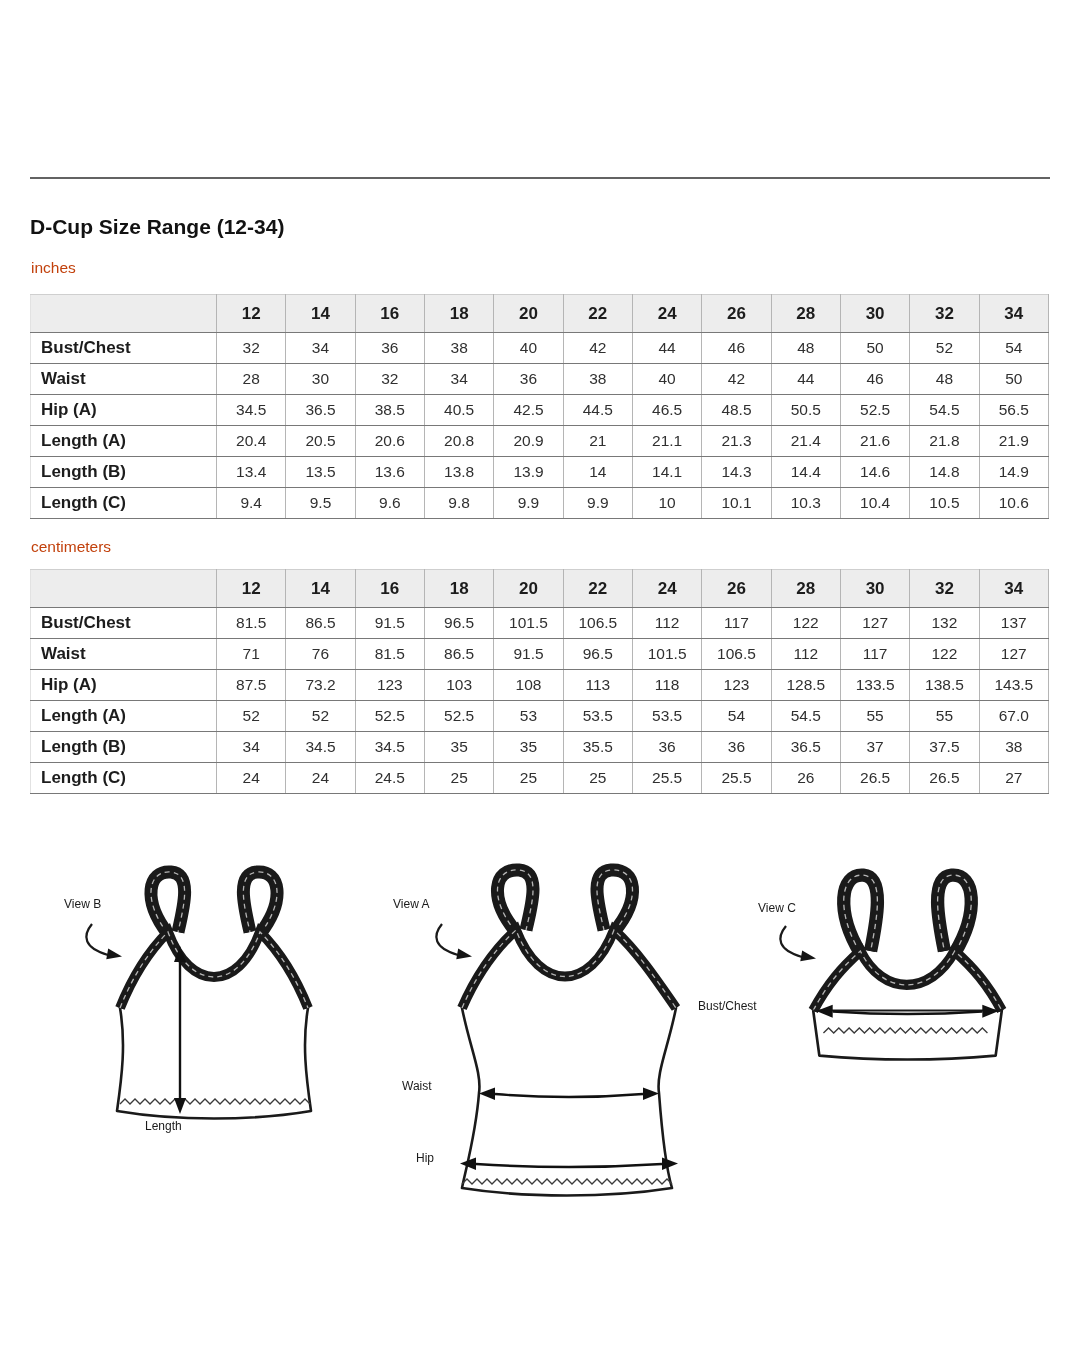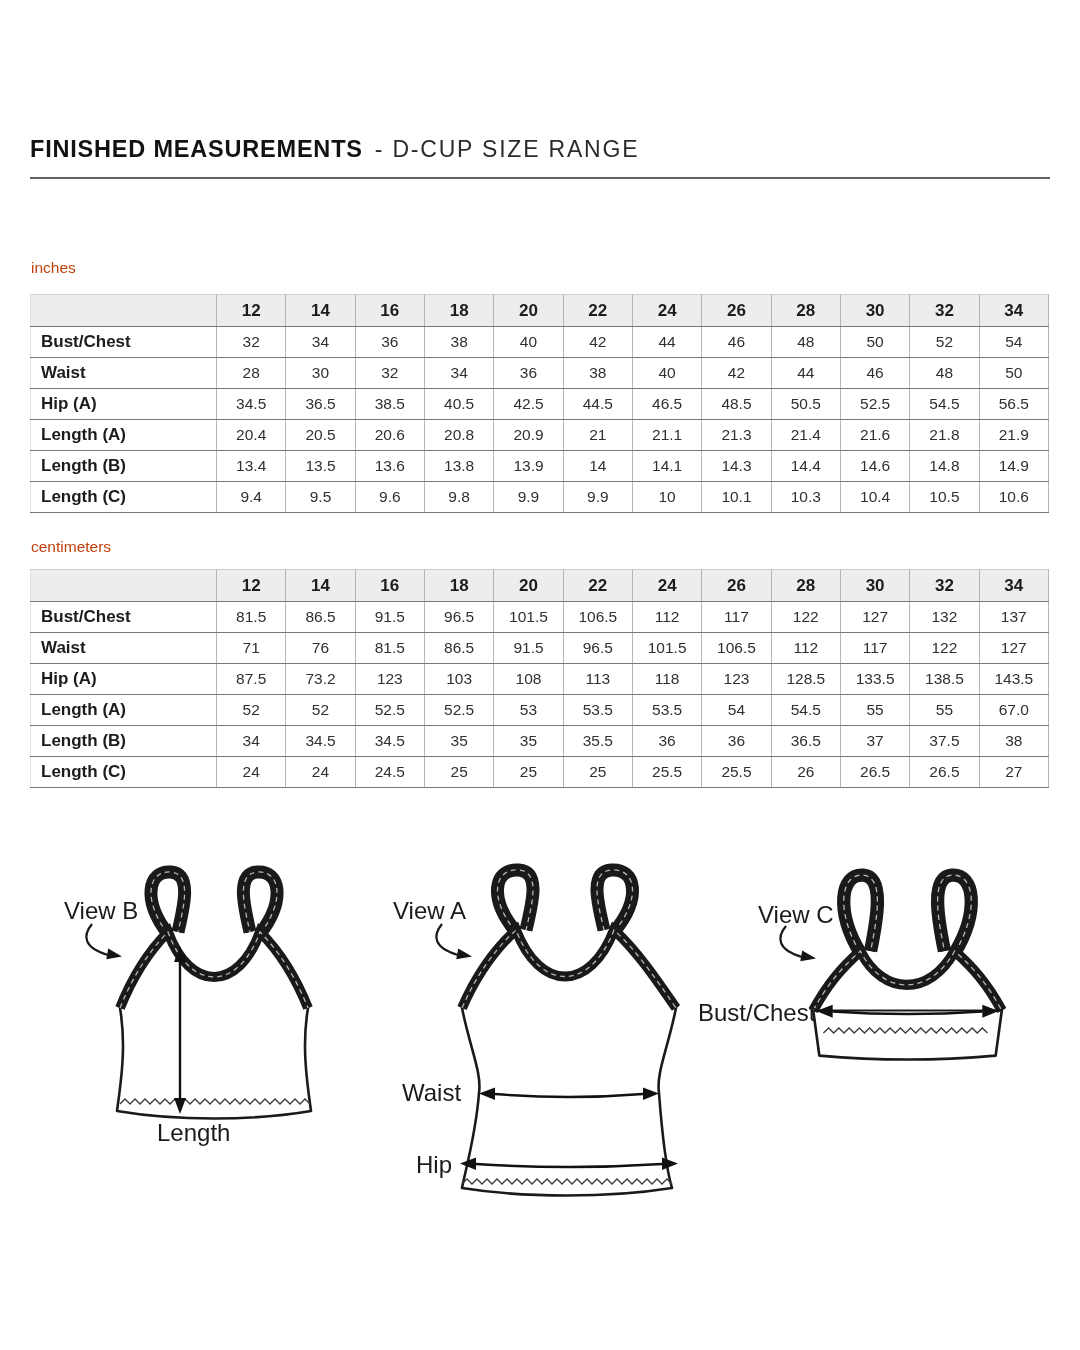--- a/index.html
+++ b/index.html
@@ -20,56 +20,54 @@
 
   
   table.meas { position:absolute; left:30px; width:1019px; border-collapse:collapse; table-layout:fixed; }
   #table-in { top:294px; }
   #table-cm { top:569px; }
   .meas th, .meas td {
     border-top:1.5px solid #787878; border-bottom:1.5px solid #787878;
     border-left:1.5px solid #b5b5b5; border-right:1.5px solid #b5b5b5;
     text-align:center; vertical-align:middle; background:#fff;
   }
-  .meas thead th { background:#ededed; height:32px; font-size:17px; font-weight:700; color:#1c1c1c;
+  .meas thead th { background:#ededed; height:38px; font-size:17px; font-weight:700; color:#1c1c1c;
                    border-top:1.5px solid #cfcfcf; }
   .meas tbody th, .meas tbody td { height:31px; }
   .meas tbody th.rowlab { text-align:left; padding-left:10px; font-size:17px; font-weight:700; color:#1c1c1c; }
   .meas tbody td { font-size:15.5px; font-weight:400; color:#303030; }
   .meas tr > *:first-child { border-left:1.5px solid #e2e2e2; }
 
   
   .dsvg { position:absolute; overflow:visible; }
   #svg-view-b { left:84px;  top:868px; width:260px; height:260px; }
   #svg-view-a { left:434px; top:868px; width:270px; height:340px; }
   #svg-view-c { left:774px; top:867px; width:267px; height:205px; }
   .curve-arrow { position:absolute; overflow:visible; }
   #arrow-view-b { left:80px;  top:922px; }
   #arrow-view-a { left:430px; top:922px; }
   #arrow-view-c { left:774px; top:924px; }
-  .dlabel { position:absolute; font-size:24px; color:#1b1b1b; white-space:nowrap; }
+  .dlabel { position:absolute; font-size:12px; color:#1b1b1b; white-space:nowrap; }
   #label-view-b { left:64px;  top:897px; }
   #label-view-a { left:393px; top:897px; }
   #label-view-c { left:758px; top:901px; }
-  #label-length { left:157px; top:1119px; }
+  #label-length { left:145px; top:1119px; }
   #label-waist  { left:402px; top:1079px; }
   #label-hip    { left:416px; top:1151px; }
   #label-bustchest { left:698px; top:999px; }
 
   .garment-line { fill:none; stroke:#1a1a1a; }
 </style>
 </head>
 <body>
 
 <div class="page">
 
-  <div class="title">
-    <span class="main">FINISHED MEASUREMENTS</span><span class="suffix">- D-CUP SIZE RANGE</span>
-  </div>
   <div class="rule"></div>
+  <div class="subtitle">D-Cup Size Range (12-34)</div>
 
   <div class="unit-label" id="unit-in">inches</div>
   <table class="meas" id="table-in">
     <colgroup>
         <col style="width:186px">
       </colgroup>
     <thead>
         <tr>
           <th></th>
           <th>12</th>

